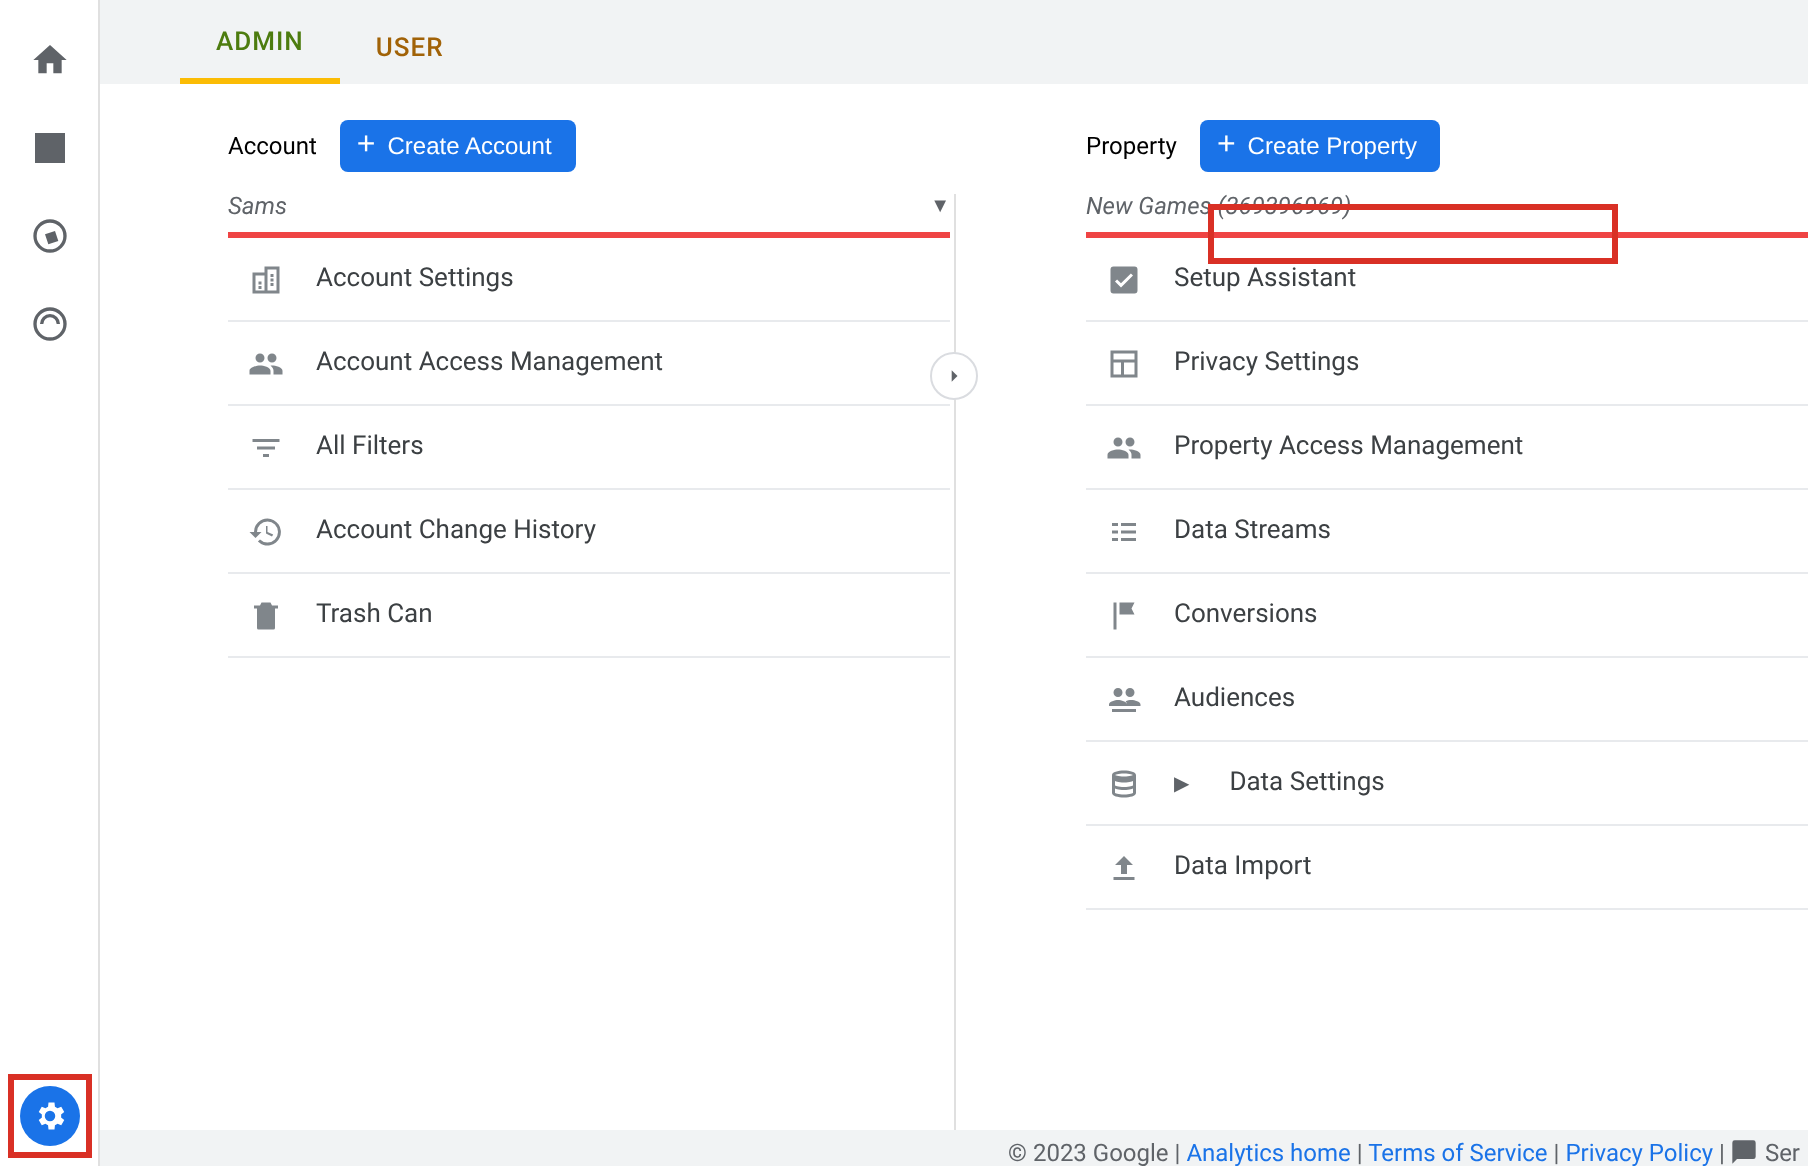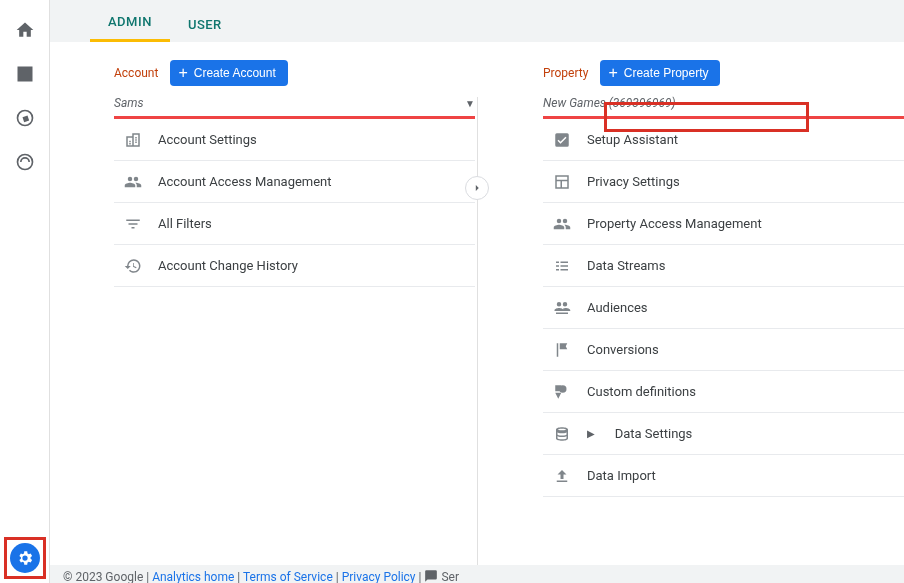--- a/index.html
+++ b/index.html
@@ -8,50 +8,50 @@
   .sidebar { position: absolute; left: 0; top: 0; width: 50px; height: 100%; background: #fff; border-right: 1px solid #e0e0e0; display: flex; flex-direction: column; align-items: center; padding-top: 18px; gap: 20px; }
   .sidebar-icon { width: 24px; height: 24px; display: flex; align-items: center; justify-content: center; color: #5f6368; cursor: pointer; }
   .sidebar-icon svg { width: 20px; height: 20px; fill: #5f6368; }
   
   .gear-highlight { position: absolute; left: 4px; bottom: 4px; width: 42px; height: 42px; border: 3px solid #d93025; display:flex; align-items:center; justify-content:center;}
   .gear-circle { width: 30px; height: 30px; border-radius: 50%; background: #1a73e8; display:flex; align-items:center; justify-content:center; }
   .gear-circle svg { width:18px; height:18px; fill:#fff; }
   
   .main { position: absolute; left: 50px; top: 0; right: 0; height: 100%; background:#f1f3f4; }
   .tabs { height: 42px; display:flex; align-items:flex-end; padding-left: 40px; background:#f1f3f4;}
-  .tab { font-size: 13px; font-weight: 500; color: #0f766e; padding: 0 18px 10px 18px; letter-spacing: 0.5px; cursor:pointer;}
-  .tab.active { color: #0f766e; border-bottom: 3px solid #fbbc04; }
+  .tab { font-size: 13px; font-weight: 500; color: #a16207; padding: 0 18px 10px 18px; letter-spacing: 0.5px; cursor:pointer;}
+  .tab.active { color: #4d7c0f; border-bottom: 3px solid #fbbc04; }
   
   .admin-body { background: #fff; margin: 0; height: calc(100% - 42px - 18px); display:flex; position:relative;}
   .column { flex:1; padding-top: 18px; position:relative;}
   .col-left { border-right: none; padding-left: 64px; padding-right: 34px;}
   .col-right { padding-left: 34px; padding-right: 0;}
   
   .divider-line { position:absolute; left:50%; top:55px; bottom:0; width:1px; background:#e0e0e0;}
   .divider-circle { position:absolute; left:50%; top:134px; width:24px; height:24px; transform:translateX(-50%); border:1px solid #dadce0; border-radius:50%; background:#fff; display:flex; align-items:center; justify-content:center;}
   .divider-circle svg{width:14px;height:14px;fill:#5f6368;}
   
   .col-header { display:flex; align-items:center; gap: 12px; margin-bottom: 10px;}
-  .col-header-label { font-size: 12px; color:#c2410c; }
+  .col-header-label { font-size: 12px; color:#000000; }
   .create-btn { background:#1a73e8; color:#fff; border:none; border-radius:4px; font-size:12px; font-weight:500; padding: 5px 12px 5px 8px; display:flex; align-items:center; gap:6px; cursor:pointer;}
   .create-btn .plus { font-size:16px; line-height:1; font-weight:400;}
   
   .prop-highlight { position:absolute; border:3px solid #d93025; top:60px; left:554px; width:205px; height:30px; pointer-events:none;}
   
   .subtitle-row { display:flex; align-items:center; font-size:12px; color:#5f6368; margin-bottom: 6px;}
   .subtitle-row .txt { flex:1;font-style:italic; }
   .subtitle-row .arrow { color:#5f6368; font-size:10px;}
   
   .menu-list { border-top:3px solid #ef4444; }
   .menu-item { display:flex; align-items:center; height:42px; border-bottom:1px solid #e8eaed; padding-left: 8px; gap: 14px; font-size:13px; color:#3c4043; cursor:pointer;}
   .menu-item .mi-icon { width:22px; display:flex; align-items:center; justify-content:center; color:#80868b;}
   .menu-item .mi-icon svg { width:18px; height:18px; fill:#80868b;}
   .menu-item .caret { margin-right:6px; color:#5f6368; font-size:10px;}
   
-  .footer { position:absolute; bottom:0; left:50px; right:0; height:14px; font-size:12px; color:#5f6368; text-align:left; padding-right:4px; white-space:nowrap; overflow:hidden; background:#f1f3f4;padding-left:13px;}
+  .footer { position:absolute; bottom:0; left:50px; right:0; height:14px; font-size:12px; color:#5f6368; text-align:right; padding-right:4px; white-space:nowrap; overflow:hidden; background:#f1f3f4;padding-left:13px;}
   .footer a { color:#1a73e8; text-decoration:none; }
   .footer .feedback-icon{display:inline-block;vertical-align:middle;}
 </style>
 </head>
 <body>
 
 <div class="sidebar">
   <div class="sidebar-icon">
     <svg viewBox="0 0 24 24">
         <path d="M10 20v-6h4v6h5v-8h3L12 3 2 12h3v8z"></path>
@@ -134,20 +134,28 @@
           <span>All Filters</span>
         </div>
         <div class="menu-item">
           <span class="mi-icon">
               <svg viewBox="0 0 24 24">
                 <path d="M13 3a9 9 0 00-9 9H1l4 4 4-4H6a7 7 0 117 7 7 7 0 01-5-2l-1.4 1.4A9 9 0 1013 3zm-1 5v5l4 2 .8-1.3L13 12V8h-1z"></path>
               </svg>
             </span>
           <span>Account Change History</span>
         </div>
+        <div class="menu-item">
+          <span class="mi-icon">
+              <svg viewBox="0 0 24 24">
+                <path d="M6 7h12v13a1 1 0 01-1 1H7a1 1 0 01-1-1V7zm3-4h6l1 2h4v2H4V5h4l1-2z"></path>
+              </svg>
+            </span>
+          <span>Trash Can</span>
+        </div>
       </div>
     </div>
 
     <div class="column col-right">
       <div class="col-header">
         <span class="col-header-label">Property</span>
         <button class="create-btn">
           <span class="plus">+</span>
           <span>Create Property</span>
         </button>
@@ -184,40 +192,32 @@
           <span class="mi-icon">
               <svg viewBox="0 0 24 24">
                 <path d="M4 6h4v2H4V6zm6 0h10v2H10V6zM4 11h4v2H4v-2zm6 0h10v2H10v-2zM4 16h4v2H4v-2zm6 0h10v2H10v-2z"></path>
               </svg>
             </span>
           <span>Data Streams</span>
         </div>
         <div class="menu-item">
           <span class="mi-icon">
               <svg viewBox="0 0 24 24">
+                <path d="M5 3h2v18H5V3zm4 0h10l-2 4 2 4H9V3z"></path>
+              </svg>
+            </span>
+          <span>Conversions</span>
+        </div>
+        <div class="menu-item">
+          <span class="mi-icon">
+              <svg viewBox="0 0 24 24">
                 <path d="M4 18h16v2H4v-2zm4-8a3 3 0 10-3-3 3 3 0 003 3zm8 0a3 3 0 10-3-3 3 3 0 003 3zM2 16v-1c0-2 4-3 6-3s6 1 6 3v1H2zm12 0v-1c0-.8-.3-1.5-.9-2.1 1-.6 2.4-.9 3.9-.9 2 0 6 1 6 3v1h-9z"></path>
               </svg>
             </span>
           <span>Audiences</span>
-        </div>
-        <div class="menu-item">
-          <span class="mi-icon">
-              <svg viewBox="0 0 24 24">
-                <path d="M5 3h2v18H5V3zm4 0h10l-2 4 2 4H9V3z"></path>
-              </svg>
-            </span>
-          <span>Conversions</span>
-        </div>
-        <div class="menu-item">
-          <span class="mi-icon">
-              <svg viewBox="0 0 24 24">
-                <path d="M3 3h8v8H3V3zm0 10h8l-4 8-4-8zm10-10a5 5 0 110 10 5 5 0 010-10z"></path>
-              </svg>
-            </span>
-          <span>Custom definitions</span>
         </div>
         <div class="menu-item">
           <span class="mi-icon">
               <svg viewBox="0 0 24 24">
                 <path d="M12 3c-4 0-8 1-8 3v12c0 2 4 3 8 3s8-1 8-3V6c0-2-4-3-8-3zm0 2c4 0 6 1 6 1s-2 1-6 1-6-1-6-1 2-1 6-1zm6 13s-2 1-6 1-6-1-6-1v-3s2 1 6 1 6-1 6-1v3zm0-5s-2 1-6 1-6-1-6-1v-3s2 1 6 1 6-1 6-1v3z"></path>
               </svg>
             </span>
           <span class="caret">▶</span>
           <span>Data Settings</span>
         </div>

